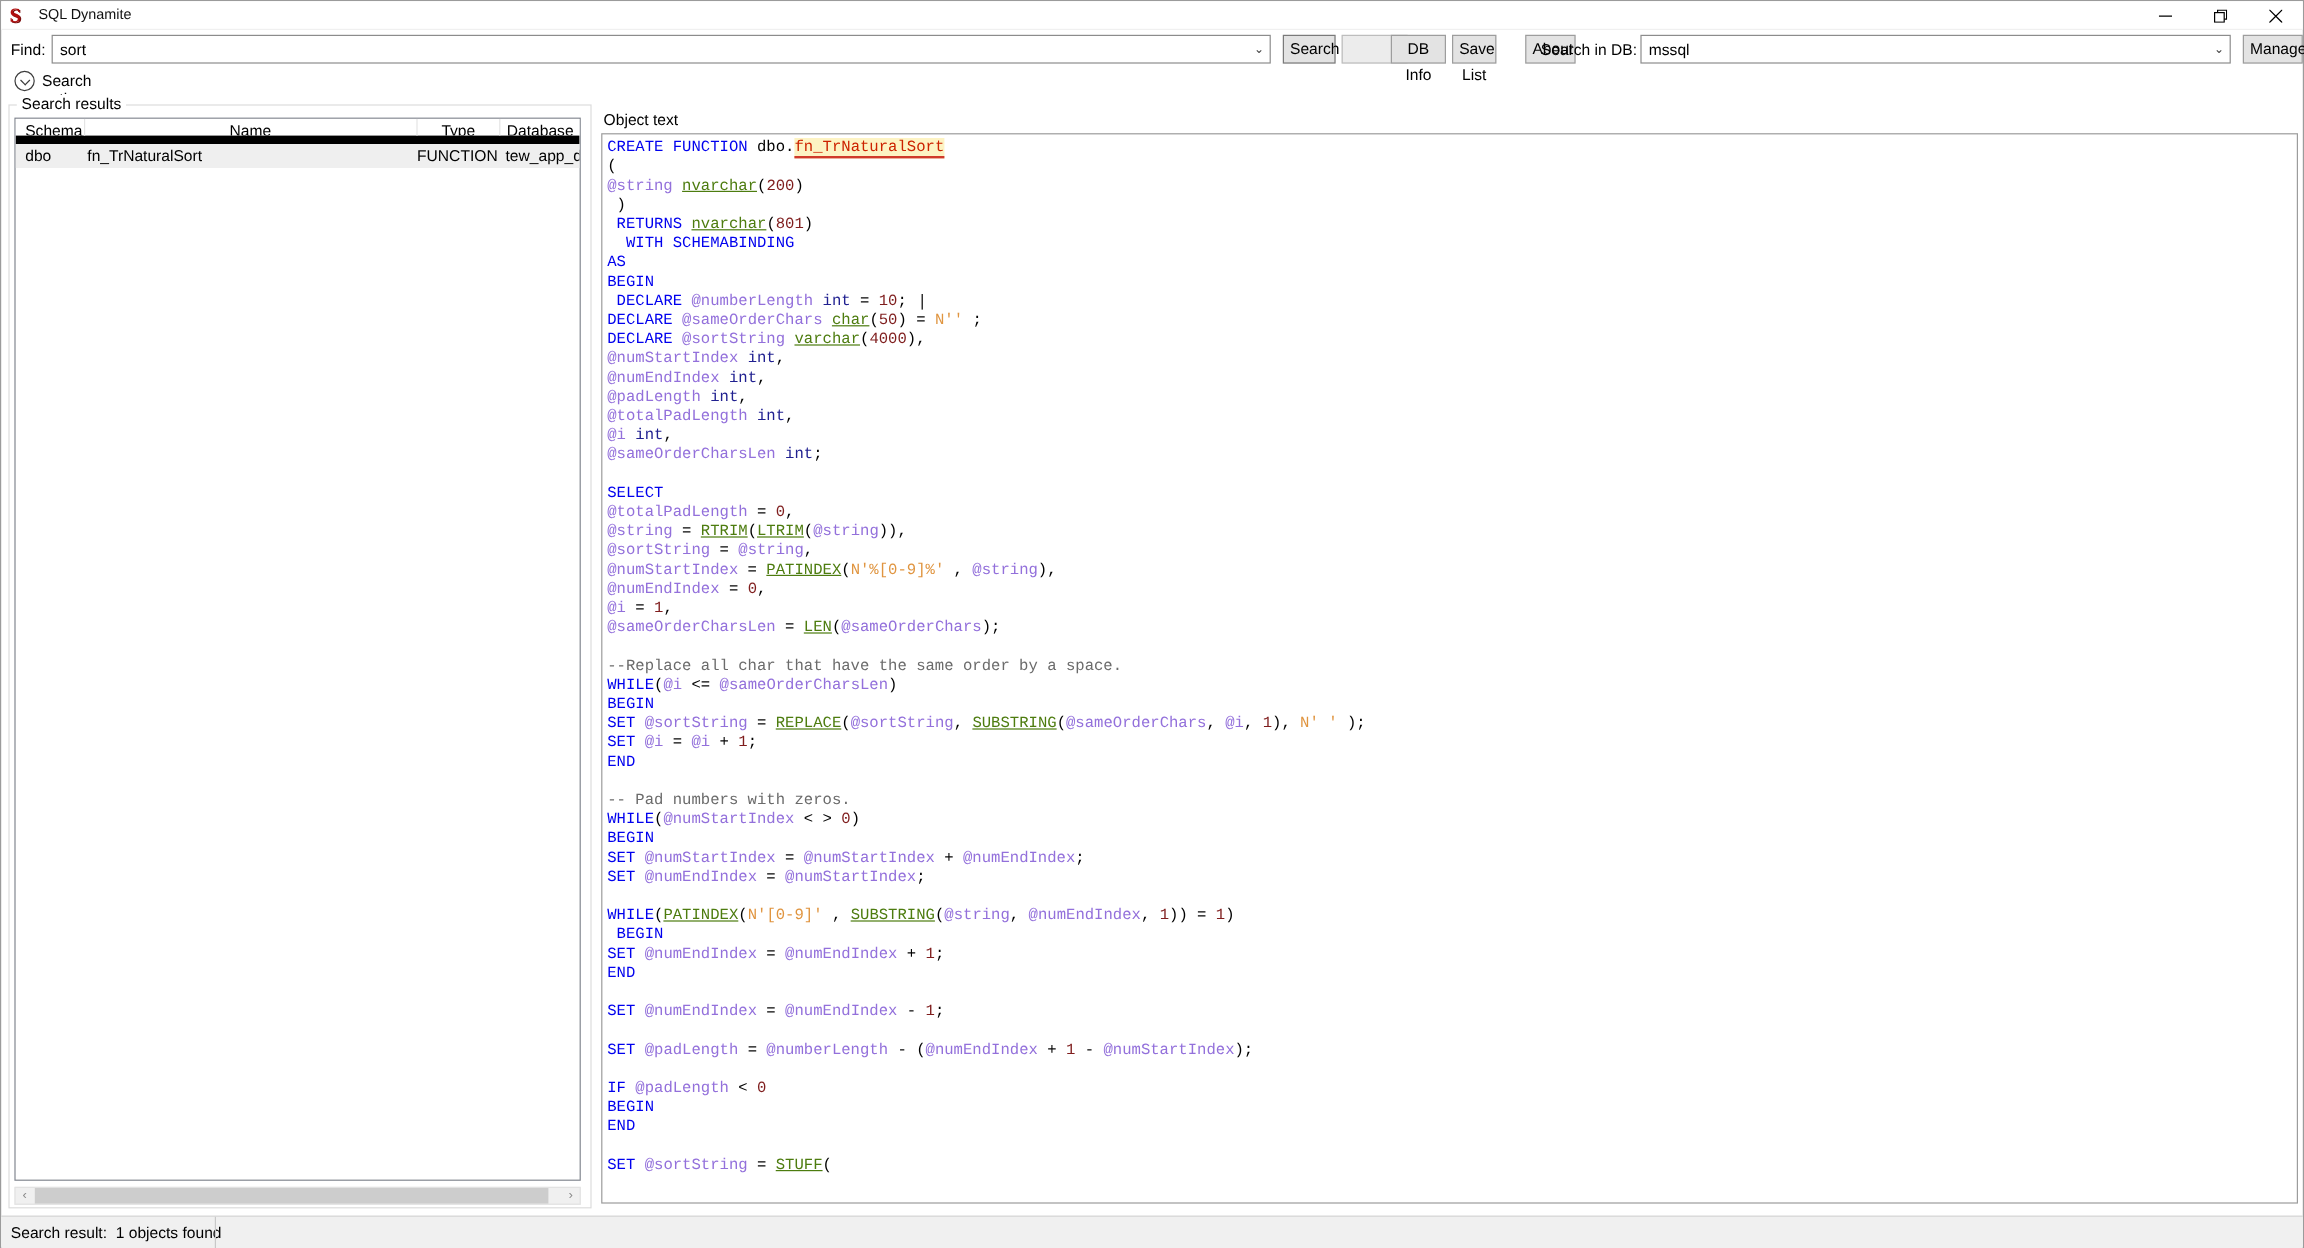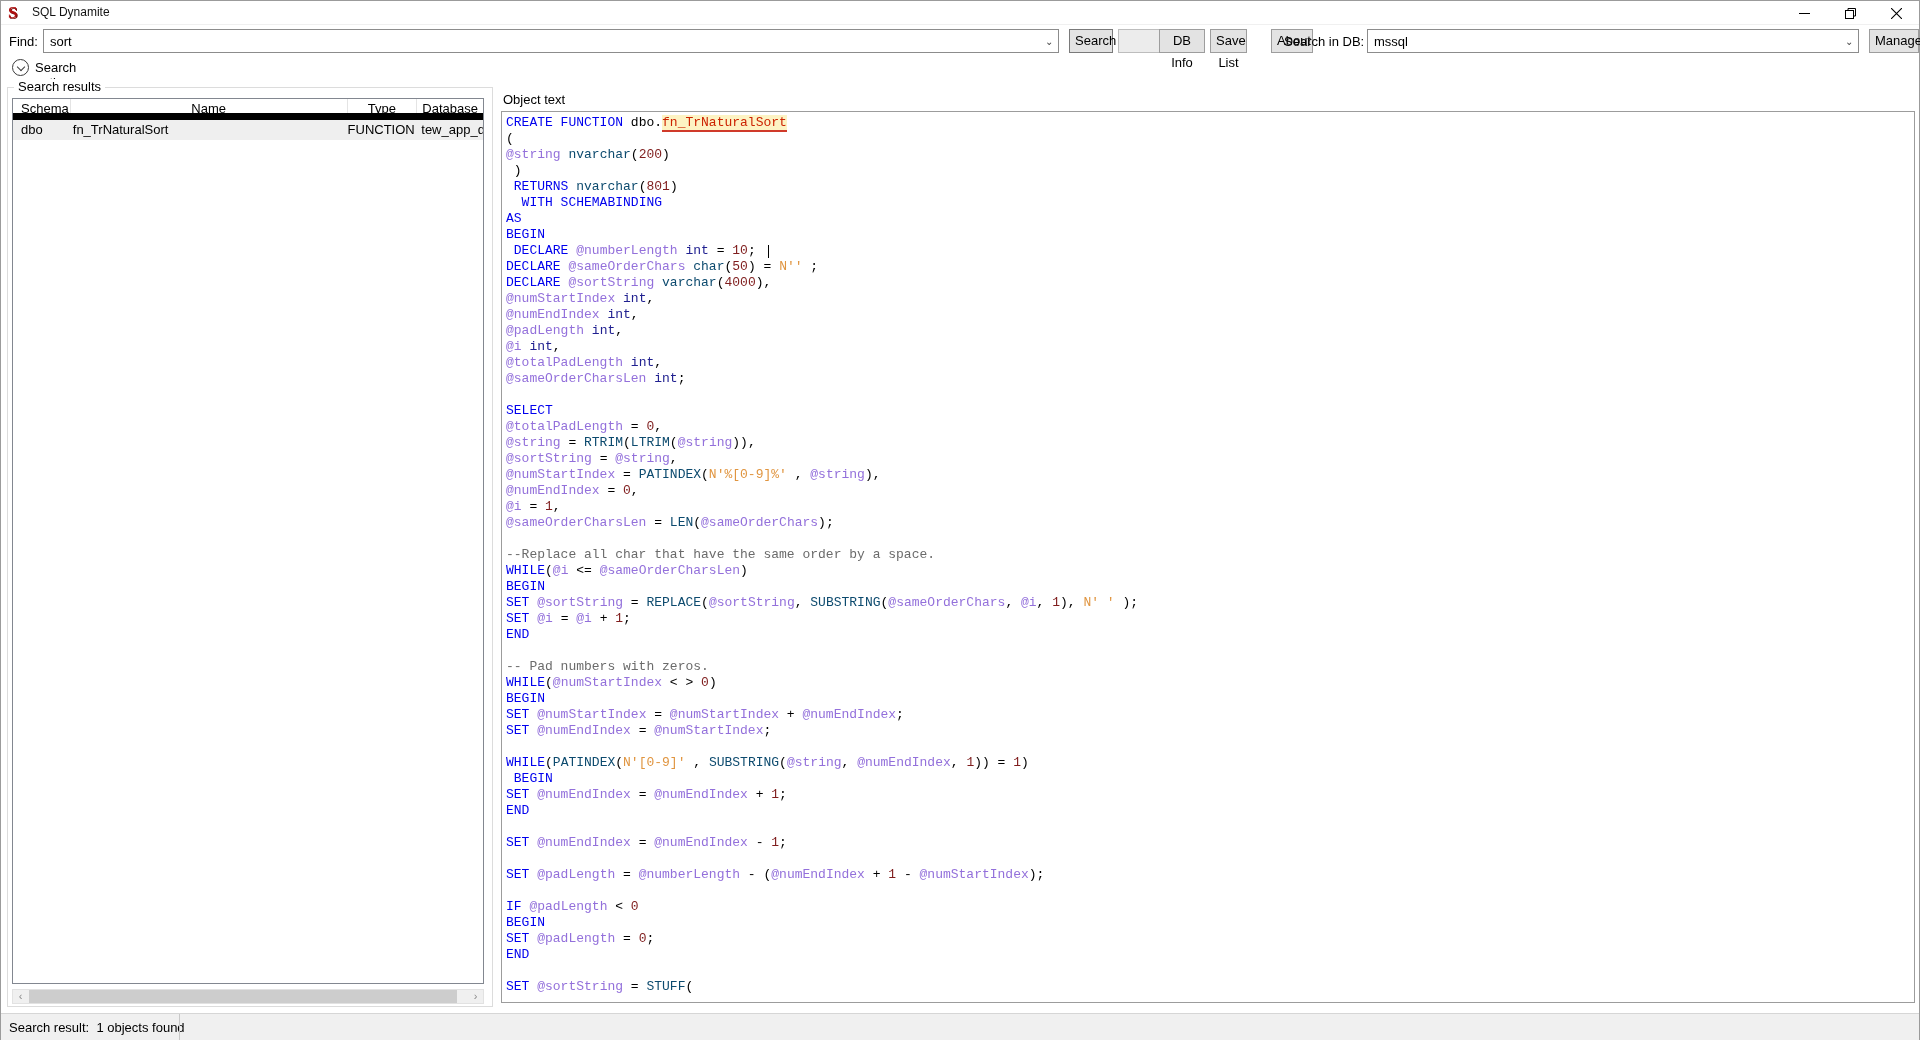--- a/index.html
+++ b/index.html
@@ -56,21 +56,21 @@
   .hscroll { position:absolute; left:4px; top:901px; width:472px; height:15px; background:#f0f0f0; border:1px solid #e2e2e2; display:flex; align-items:center; }
   .sb-arrow { width:15px; height:13px; color:#8a8a8a; font-size:11px; line-height:13px; text-align:center; }
   .sb-thumb { height:13px; background:#cdcdcd; width:428px; margin-left:1px; }
 
   
   .obj-label { position:absolute; left:502px; top:91px; }
   .codebox { position:absolute; left:500px; top:110px; width:1414px; height:892px; border:1px solid #9c9c9c; background:#fff; overflow:hidden; }
   .code { padding:3px 0 0 4px; font-family:"Liberation Mono", "DejaVu Sans Mono", monospace; font-size:13px; line-height:16px; }
   .code-line { white-space:pre; height:16px; }
   .tk-k { color:#0000ee; }
-  .tk-t { color:#0c4a6e; }
+  .tk-t { color:#4d7c0f;text-decoration:underline; }
   .tk-v { color:#9370db; }
   .tk-n { color:#7f1d1d; }
   .tk-s { color:#e09540; }
   .tk-c { color:#6b6b6b; }
   .tk-i { color:#202090; }
   .tk-d { color:#000000; }
   .tk-hl { color:#cc2200; background:#fdf3c3; border-bottom:2px solid #d03a2a; }
   .tk-caret { display:inline-block; width:1px; height:13px; background:#000; vertical-align:text-bottom; margin-left:4px; }
 
   
@@ -163,22 +163,22 @@
         <div class="code-line"><span class="tk-d"> </span><span class="tk-k">RETURNS</span><span class="tk-d"> </span><span class="tk-t">nvarchar</span><span class="tk-d">(</span><span class="tk-n">801</span><span class="tk-d">)</span></div>
         <div class="code-line"><span class="tk-d">  </span><span class="tk-k">WITH SCHEMABINDING</span></div>
         <div class="code-line"><span class="tk-k">AS</span></div>
         <div class="code-line"><span class="tk-k">BEGIN</span></div>
         <div class="code-line"><span class="tk-d"> </span><span class="tk-k">DECLARE</span><span class="tk-d"> </span><span class="tk-v">@numberLength</span><span class="tk-d"> </span><span class="tk-i">int</span><span class="tk-d"> = </span><span class="tk-n">10</span><span class="tk-d">; </span><span class="tk-caret"></span></div>
         <div class="code-line"><span class="tk-k">DECLARE</span><span class="tk-d"> </span><span class="tk-v">@sameOrderChars</span><span class="tk-d"> </span><span class="tk-t">char</span><span class="tk-d">(</span><span class="tk-n">50</span><span class="tk-d">) = </span><span class="tk-s">N''</span><span class="tk-d"> ;</span></div>
         <div class="code-line"><span class="tk-k">DECLARE</span><span class="tk-d"> </span><span class="tk-v">@sortString</span><span class="tk-d"> </span><span class="tk-t">varchar</span><span class="tk-d">(</span><span class="tk-n">4000</span><span class="tk-d">),</span></div>
         <div class="code-line"><span class="tk-v">@numStartIndex</span><span class="tk-d"> </span><span class="tk-i">int</span><span class="tk-d">,</span></div>
         <div class="code-line"><span class="tk-v">@numEndIndex</span><span class="tk-d"> </span><span class="tk-i">int</span><span class="tk-d">,</span></div>
         <div class="code-line"><span class="tk-v">@padLength</span><span class="tk-d"> </span><span class="tk-i">int</span><span class="tk-d">,</span></div>
+        <div class="code-line"><span class="tk-v">@totalPadLength</span><span class="tk-d"> </span><span class="tk-i">int</span><span class="tk-d">,</span></div>
         <div class="code-line"><span class="tk-v">@i</span><span class="tk-d"> </span><span class="tk-i">int</span><span class="tk-d">,</span></div>
-        <div class="code-line"><span class="tk-v">@totalPadLength</span><span class="tk-d"> </span><span class="tk-i">int</span><span class="tk-d">,</span></div>
         <div class="code-line"><span class="tk-v">@sameOrderCharsLen</span><span class="tk-d"> </span><span class="tk-i">int</span><span class="tk-d">;</span></div>
         <div class="code-line">&nbsp;</div>
         <div class="code-line"><span class="tk-k">SELECT</span></div>
         <div class="code-line"><span class="tk-v">@totalPadLength</span><span class="tk-d"> = </span><span class="tk-n">0</span><span class="tk-d">,</span></div>
         <div class="code-line"><span class="tk-v">@string</span><span class="tk-d"> = </span><span class="tk-t">RTRIM</span><span class="tk-d">(</span><span class="tk-t">LTRIM</span><span class="tk-d">(</span><span class="tk-v">@string</span><span class="tk-d">)),</span></div>
         <div class="code-line"><span class="tk-v">@sortString</span><span class="tk-d"> = </span><span class="tk-v">@string</span><span class="tk-d">,</span></div>
         <div class="code-line"><span class="tk-v">@numStartIndex</span><span class="tk-d"> = </span><span class="tk-t">PATINDEX</span><span class="tk-d">(</span><span class="tk-s">N'%[0-9]%'</span><span class="tk-d"> , </span><span class="tk-v">@string</span><span class="tk-d">),</span></div>
         <div class="code-line"><span class="tk-v">@numEndIndex</span><span class="tk-d"> = </span><span class="tk-n">0</span><span class="tk-d">,</span></div>
         <div class="code-line"><span class="tk-v">@i</span><span class="tk-d"> = </span><span class="tk-n">1</span><span class="tk-d">,</span></div>
         <div class="code-line"><span class="tk-v">@sameOrderCharsLen</span><span class="tk-d"> = </span><span class="tk-t">LEN</span><span class="tk-d">(</span><span class="tk-v">@sameOrderChars</span><span class="tk-d">);</span></div>
@@ -200,21 +200,20 @@
         <div class="code-line"><span class="tk-d"> </span><span class="tk-k">BEGIN</span></div>
         <div class="code-line"><span class="tk-k">SET</span><span class="tk-d"> </span><span class="tk-v">@numEndIndex</span><span class="tk-d"> = </span><span class="tk-v">@numEndIndex</span><span class="tk-d"> + </span><span class="tk-n">1</span><span class="tk-d">;</span></div>
         <div class="code-line"><span class="tk-k">END</span></div>
         <div class="code-line">&nbsp;</div>
         <div class="code-line"><span class="tk-k">SET</span><span class="tk-d"> </span><span class="tk-v">@numEndIndex</span><span class="tk-d"> = </span><span class="tk-v">@numEndIndex</span><span class="tk-d"> - </span><span class="tk-n">1</span><span class="tk-d">;</span></div>
         <div class="code-line">&nbsp;</div>
         <div class="code-line"><span class="tk-k">SET</span><span class="tk-d"> </span><span class="tk-v">@padLength</span><span class="tk-d"> = </span><span class="tk-v">@numberLength</span><span class="tk-d"> - (</span><span class="tk-v">@numEndIndex</span><span class="tk-d"> + </span><span class="tk-n">1</span><span class="tk-d"> - </span><span class="tk-v">@numStartIndex</span><span class="tk-d">);</span></div>
         <div class="code-line">&nbsp;</div>
         <div class="code-line"><span class="tk-k">IF</span><span class="tk-d"> </span><span class="tk-v">@padLength</span><span class="tk-d"> &lt; </span><span class="tk-n">0</span></div>
         <div class="code-line"><span class="tk-k">BEGIN</span></div>
-        <div class="code-line"><span class="tk-k">SET</span><span class="tk-d"> </span><span class="tk-v">@padLength</span><span class="tk-d"> = </span><span class="tk-n">0</span><span class="tk-d">;</span></div>
         <div class="code-line"><span class="tk-k">END</span></div>
         <div class="code-line">&nbsp;</div>
         <div class="code-line"><span class="tk-k">SET</span><span class="tk-d"> </span><span class="tk-v">@sortString</span><span class="tk-d"> = </span><span class="tk-t">STUFF</span><span class="tk-d">(</span></div>
       </div>
   </div>
 
   <div class="statusbar">
     <div class="status-text">Search result:  1 objects found</div>
     <div class="status-sep"></div>
   </div>

